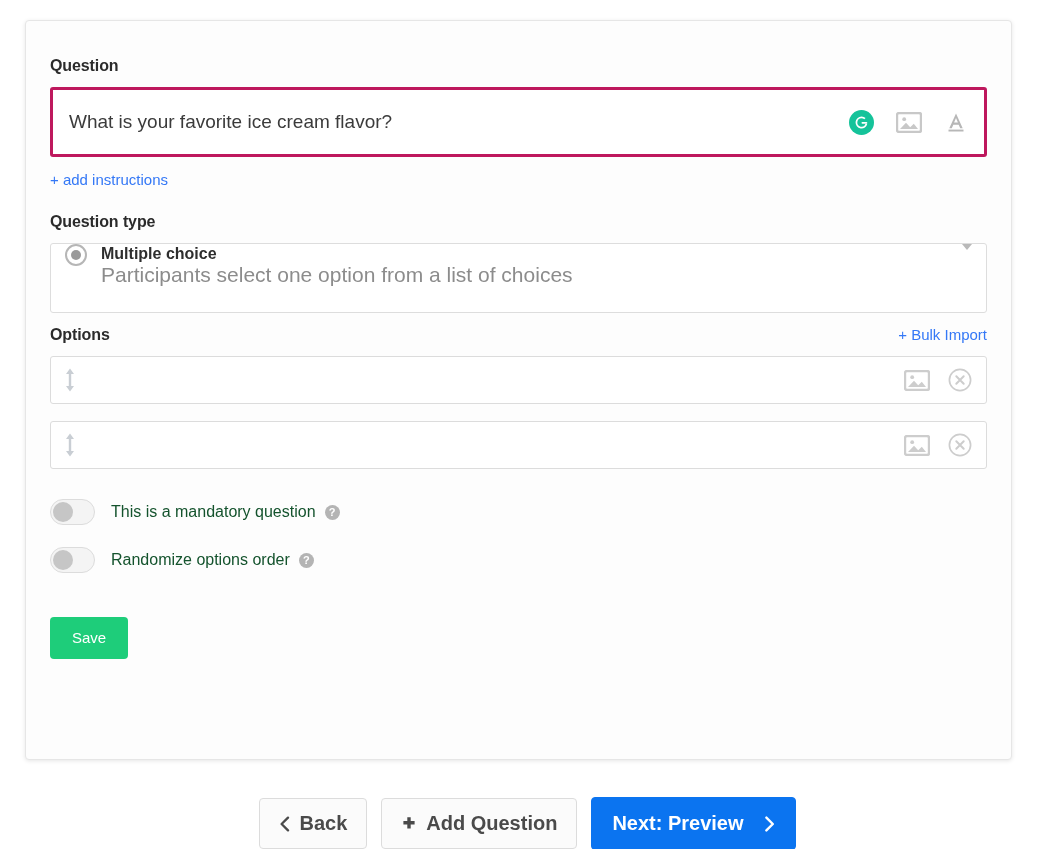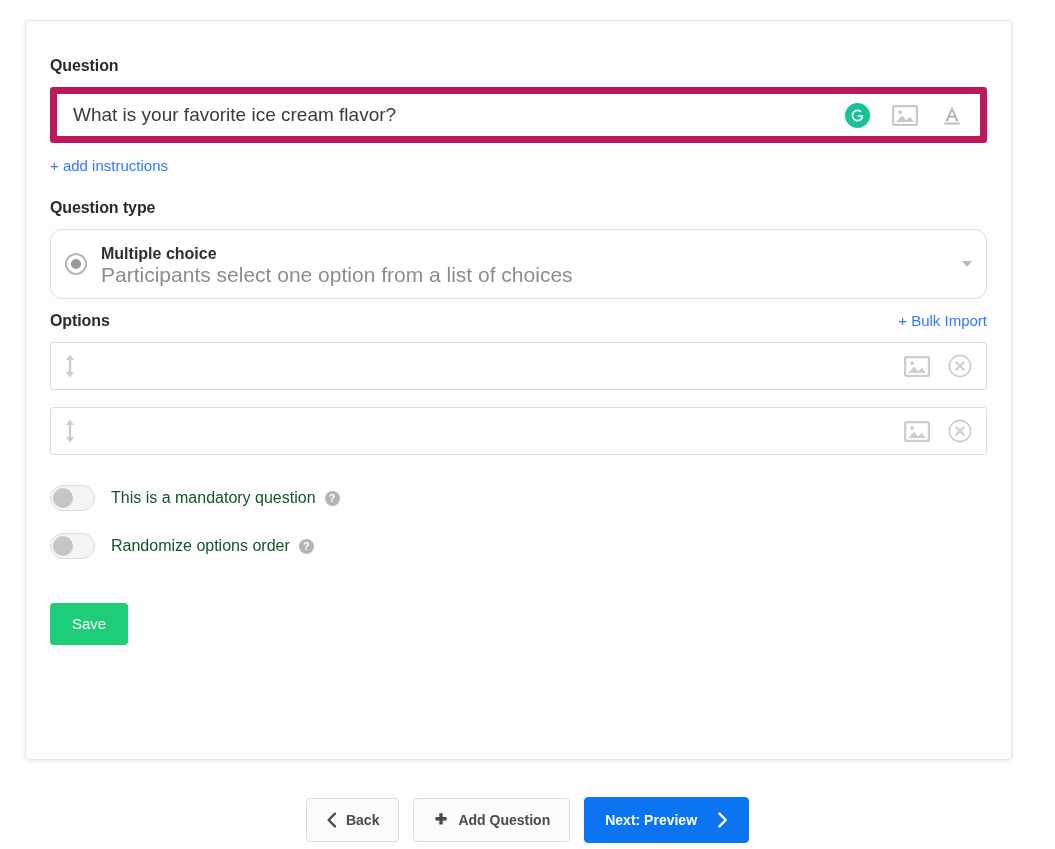--- a/index.html
+++ b/index.html
@@ -52,22 +52,22 @@
     color: #3478f6;
     font-size: 15px;
     text-decoration: none;
     cursor: pointer;
     line-height: 18px;
   }
 
   
   .question-field {
     position: relative;
-    height: 56px;
-    border: 7px solid #be185d;
+    height: 70px;
+    border: 3px solid #be185d;
     border-radius: 3px;
     background: #ffffff;
     box-sizing: border-box;
     display: flex;
     align-items: center;
   }
   .question-text {
     flex: 1;
     border: none;
     outline: none;
@@ -104,25 +104,25 @@
   .add-instructions-row {
     margin-top: 14px;
   }
 
   
   .qtype-wrap { margin-top: 24px; }
   .qtype-box {
     position: relative;
     height: 70px;
     border: 1px solid #dddddd;
-    border-radius: 12px;
+    border-radius: 3px;
     background: #ffffff;
     box-sizing: border-box;
     display: flex;
-    align-items: center;
+    align-items: flex-start;
     padding: 0 14px 0 14px;
     cursor: pointer;
   }
   .radio-outer {
     width: 22px; height: 22px;
     border-radius: 50%;
     border: 2px solid #b6b6b6;
     box-sizing: border-box;
     display: flex; align-items: center; justify-content: center;
     flex: 0 0 auto;
@@ -283,21 +283,21 @@
     display: flex;
     justify-content: center;
     align-items: center;
     gap: 14px;
   }
   .btn {
     display: inline-flex;
     align-items: center;
     gap: 9px;
     font-family: "Liberation Sans", sans-serif;
-    font-size: 14px;
+    font-size: 20px;
     font-weight: bold;
     border-radius: 4px;
     cursor: pointer;
     box-sizing: border-box;
   }
   .btn-secondary {
     background: #fbfbfb;
     border: 1px solid #dcdcdc;
     color: #4a4a4a;
     padding: 13px 19px;

